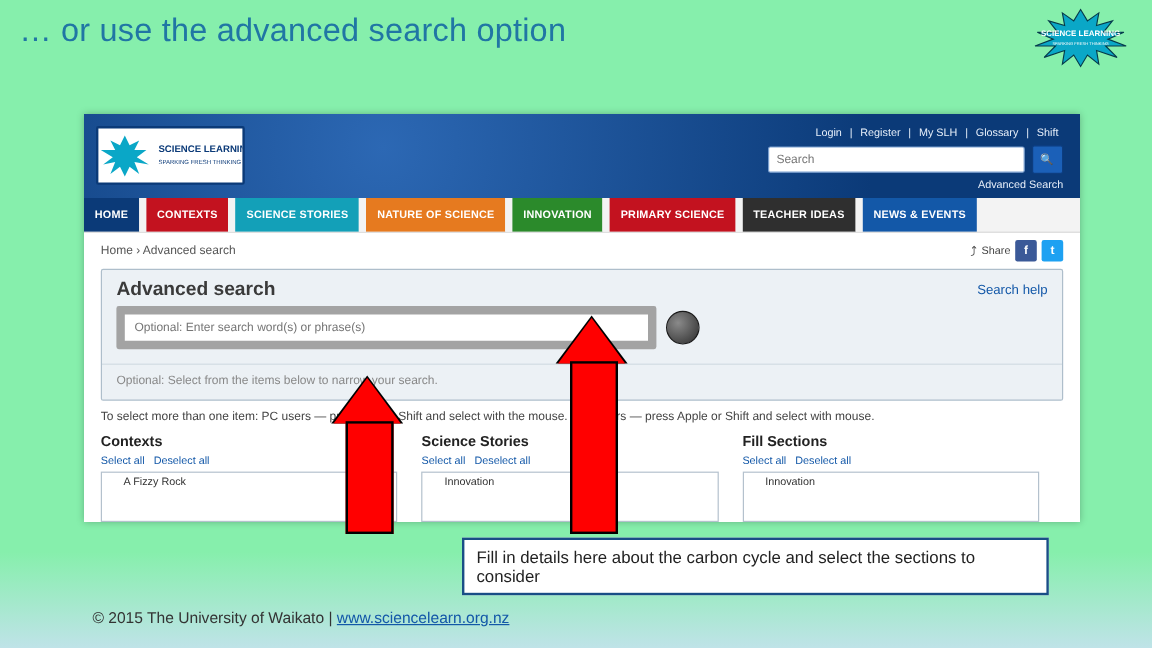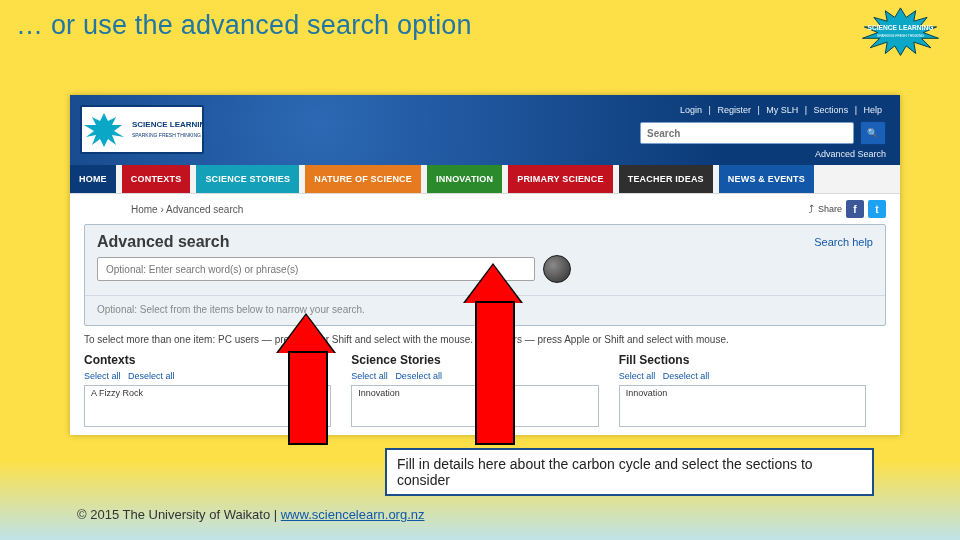--- a/index.html
+++ b/index.html
@@ -1,60 +1,60 @@
 <!DOCTYPE html>
 <html><head>
 <meta charset="utf-8">
 <style>
   html, body { margin:0; padding:0; width:960px; height:540px; font-family: Arial, Helvetica, sans-serif; background:#fff; color:#333; }
-  .page { position:relative; width:960px; height:540px; overflow:hidden; background:#fde047; }
+  .page { position:relative; width:960px; height:540px; overflow:hidden; background:#86efac; }
   .bottom-fade { position:absolute; left:0; right:0; bottom:0; height:80px; background:linear-gradient(to top, #bfe3e8 0%, rgba(255,255,255,0) 100%); z-index:0; }
 
   .title { position:absolute; left:16px; top:10px; font-size:27px; font-weight:400; color:#2076a4; letter-spacing:0.2px; }
 
   .corner-logo { position:absolute; right:12px; top:6px; width:95px; height:50px; }
 
   .shot { position:absolute; left:70px; top:95px; width:830px; height:340px; box-shadow:0 0 6px rgba(0,0,0,0.25); background:#fff; overflow:hidden; }
 
   .banner { height:70px; background: radial-gradient(circle at 30% 40%, #2c68b4 0%, #0b3a78 70%), linear-gradient(to right,#0b3570,#104a93); position:relative; }
   .banner-logo { position:absolute; left:10px; top:10px; width:120px; height:45px; background:#fff; border:2px solid #0b3a78; border-radius:2px; display:flex; align-items:center; justify-content:center; }
 
   .banner-right { position:absolute; right:14px; top:10px; text-align:right; color:#e6eef9; font-size:9px; }
   .banner-right a { color:#e6eef9; text-decoration:none; margin:0 4px; }
   .search-wrap { margin-top:6px; display:flex; align-items:center; justify-content:flex-end; gap:6px; }
-  .search-input { width:200px; height:20px; background:#fff; border:1px solid #7a9fcf; border-radius:2px; font-size:10px; padding:0 6px; color:#666;font-weight:bold; }
+  .search-input { width:200px; height:20px; background:#fff; border:1px solid #7a9fcf; border-radius:2px; font-size:10px; padding:0 6px; color:#666; }
   .search-btn { width:24px; height:22px; background:#1b60b8; border:1px solid #0d3d7f; border-radius:2px; color:#fff; display:flex; align-items:center; justify-content:center; }
   .adv-link { font-size:9px; color:#e6eef9; margin-top:4px; }
 
   .tabs { display:flex; height:28px; background:#f3f3f3; border-bottom:1px solid #dadada; }
   .tab { font-size:9px; font-weight:bold; text-transform:uppercase; display:flex; align-items:center; padding:0 9px; color:#fff; letter-spacing:0.2px; white-space:nowrap; }
   .tab.sep { width:6px; background:#f3f3f3; padding:0; }
 
-  .crumbs { font-size:10px; color:#555; padding:6px 14px; display:flex; align-items:center; justify-content:space-between;margin-left:47px; }
+  .crumbs { font-size:10px; color:#555; padding:6px 14px; display:flex; align-items:center; justify-content:space-between; }
   .crumbs .share { display:flex; align-items:center; gap:4px; font-size:9px; color:#444; }
   .share-ico { width:18px; height:18px; border-radius:2px; display:flex; align-items:center; justify-content:center; color:#fff; font-size:10px; font-weight:bold; }
 
   .panel { margin:0 14px; border:1px solid #aebecb; border-radius:2px; background:#ecf1f5; }
   .panel-h { display:flex; align-items:center; justify-content:space-between; padding:8px 12px 4px; }
   .panel-h h2 { margin:0; font-size:16px; font-weight:bold; color:#3a3a3a; }
   .help-link { font-size:11px; color:#1358a8; }
   .panel-desc { font-size:10px; color:#555; padding:0 12px 8px; line-height:1.4; }
   .panel-input-row { padding:0 12px 10px; display:flex; align-items:center; gap:8px; }
-  .wide-input { flex:0 0 420px; height:22px; border:1px solid #a3a3a3; background:#fff; border-radius:2px; font-size:10px; padding:0 8px; color:#888; }
+  .wide-input { flex:0 0 420px; height:22px; border:7px solid #a3a3a3; background:#fff; border-radius:2px; font-size:10px; padding:0 8px; color:#888; }
   .go-btn { width:26px; height:26px; border-radius:50%; background:radial-gradient(circle at 35% 35%, #8a8a8a, #2c2c2c); border:1px solid #1a1a1a; }
   .panel-sub { font-size:10px; color:#888; padding:16px 12px 10px; border-top:1px solid #d2dbe3; margin-top:2px; padding-top:8px; }
 
   .instr { font-size:10px; color:#444; padding:8px 14px 6px; }
   .cols { display:flex; padding:0 14px 10px; gap:0; }
   .col { flex:1; font-size:10px; color:#333; }
   .col h3 { font-size:12px; font-weight:bold; margin:2px 0 4px; color:#222; }
   .sel-links { font-size:9px; color:#1358a8; margin-bottom:4px; }
   .sel-links span { cursor:pointer; }
   .listbox { height:40px; border:1px solid #b4c1cd; background:#fff; overflow:hidden; margin-right:20px; }
-  .listbox .opt { font-size:9px; padding:2px 6px; color:#333; }
+  .listbox .opt { font-size:9px; padding:2px 6px; color:#333;margin-left:12px; }
 
   
   .arrow { position:absolute; z-index:5; }
   .arrow .shaft { background:#ff0000; border:2px solid #000; }
   .arrow .head { width:0; height:0; border-left:28px solid transparent; border-right:28px solid transparent; border-bottom:38px solid #ff0000; position:absolute; }
   .arrow .head::before { content:""; position:absolute; left:-30px; top:-2px; width:0; height:0; border-left:30px solid transparent; border-right:30px solid transparent; border-bottom:40px solid #000; z-index:-1; }
 
   .callout { position:absolute; left:385px; top:448px; width:465px; background:#fff; border:2px solid #194e86; padding:6px 10px; font-size:14px; color:#222; z-index:6; }
 
   .footer { position:absolute; left:77px; bottom:18px; font-size:13px; color:#333; z-index:2; }
@@ -85,22 +85,22 @@
           <polygon points="22,6 26,14 34,10 30,18 40,18 32,24 42,30 30,28 34,38 26,32 22,40 18,32 10,38 14,28 4,30 12,24 2,18 14,18 10,10 18,14" fill="#0aa7c7"></polygon>
           <text x="50" y="20" font-size="8" font-weight="bold" fill="#0b3a78">SCIENCE LEARNING</text>
           <text x="50" y="30" font-size="5" fill="#0b3a78">SPARKING FRESH THINKING</text>
         </svg>
       </div>
       <div class="banner-right">
         <div>
           <a>Login</a> |
           <a>Register</a> |
           <a>My SLH</a> |
-          <a>Sections</a> |
-          <a>Help</a>
+          <a>Glossary</a> |
+          <a>Shift</a>
         </div>
         <div class="search-wrap">
           <input class="search-input" placeholder="Search" style="">
           <div class="search-btn">
             <span>🔍</span>
           </div>
         </div>
         <div class="adv-link">Advanced Search</div>
       </div>
     </div>

